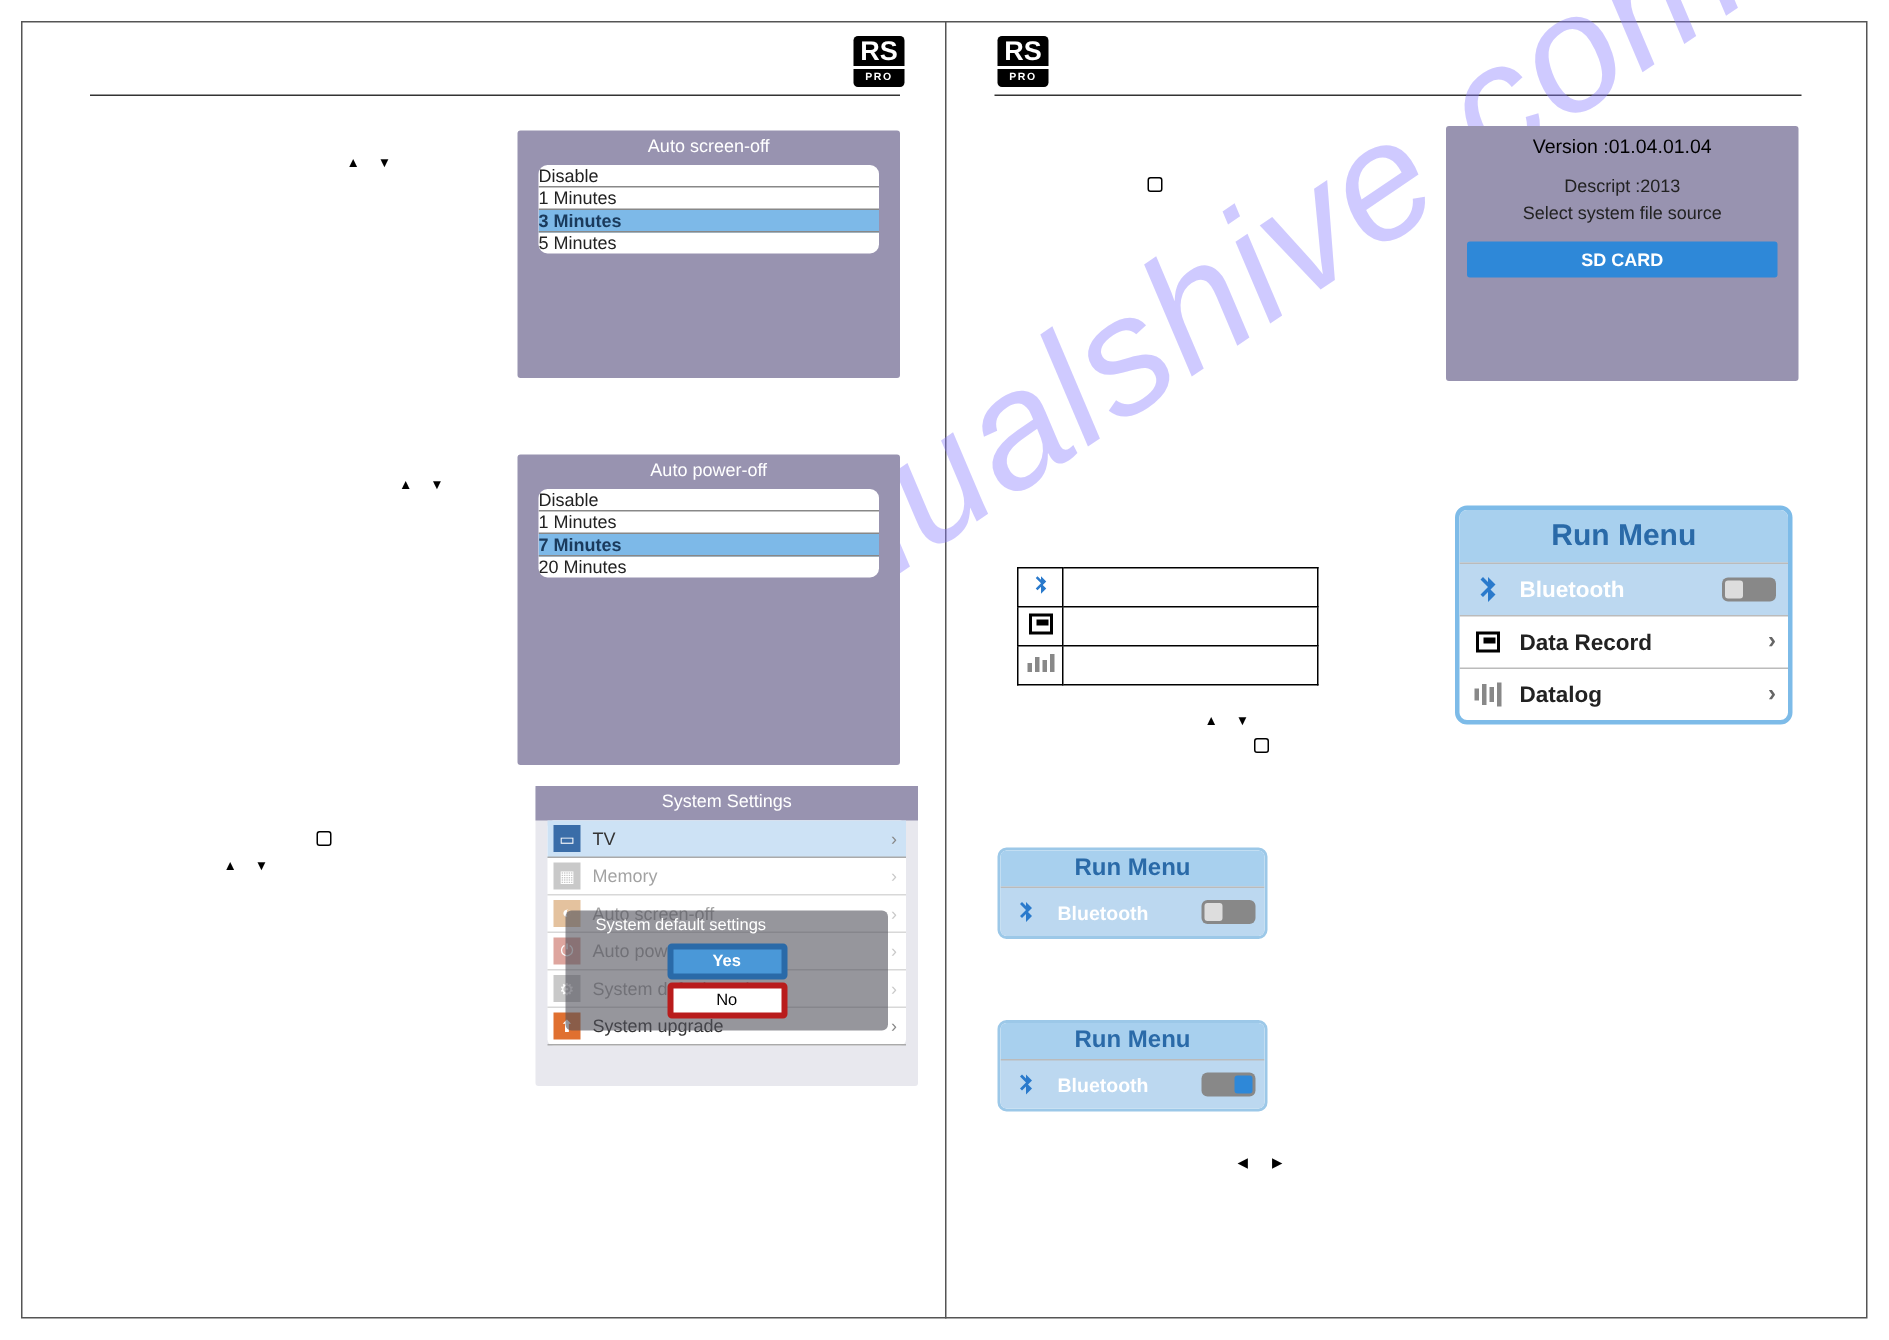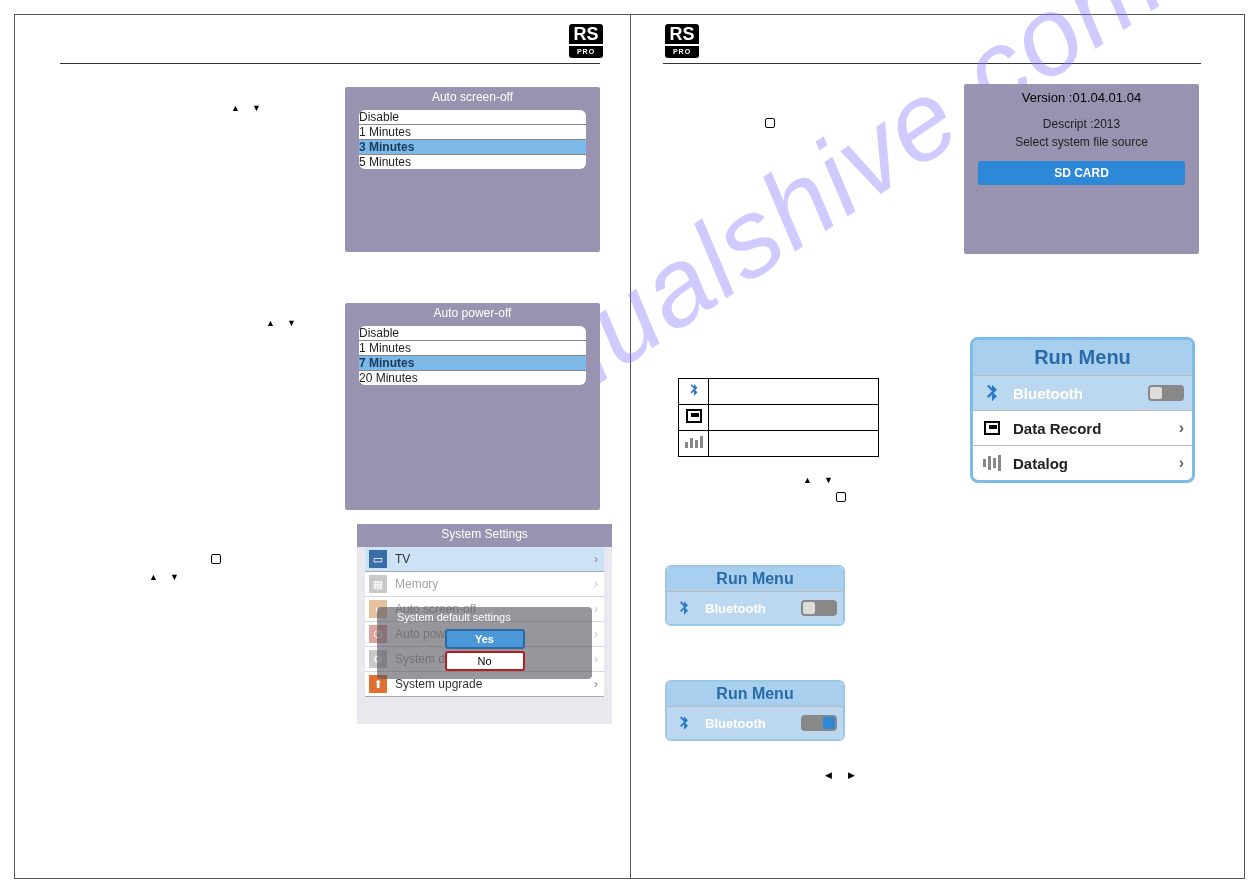--- a/index.html
+++ b/index.html
@@ -144,21 +144,21 @@
     padding: 0 12px 4px 20px;
   }
   .dialog .btn {
     width: 80px;
     margin: 2px auto;
     text-align: center;
     padding: 2px 0;
     font-size: 11px;
     border-radius: 3px;
     background: #fff;
-    border: 2px solid #b91c1c;
+    border: 4px solid #b91c1c;
   }
   .dialog .btn.sel {
     background: #4a98d8;
     color: #fff;
     font-weight: bold;
     border-color: #2a6aa8;
   }
 
   
   .ver-title {

